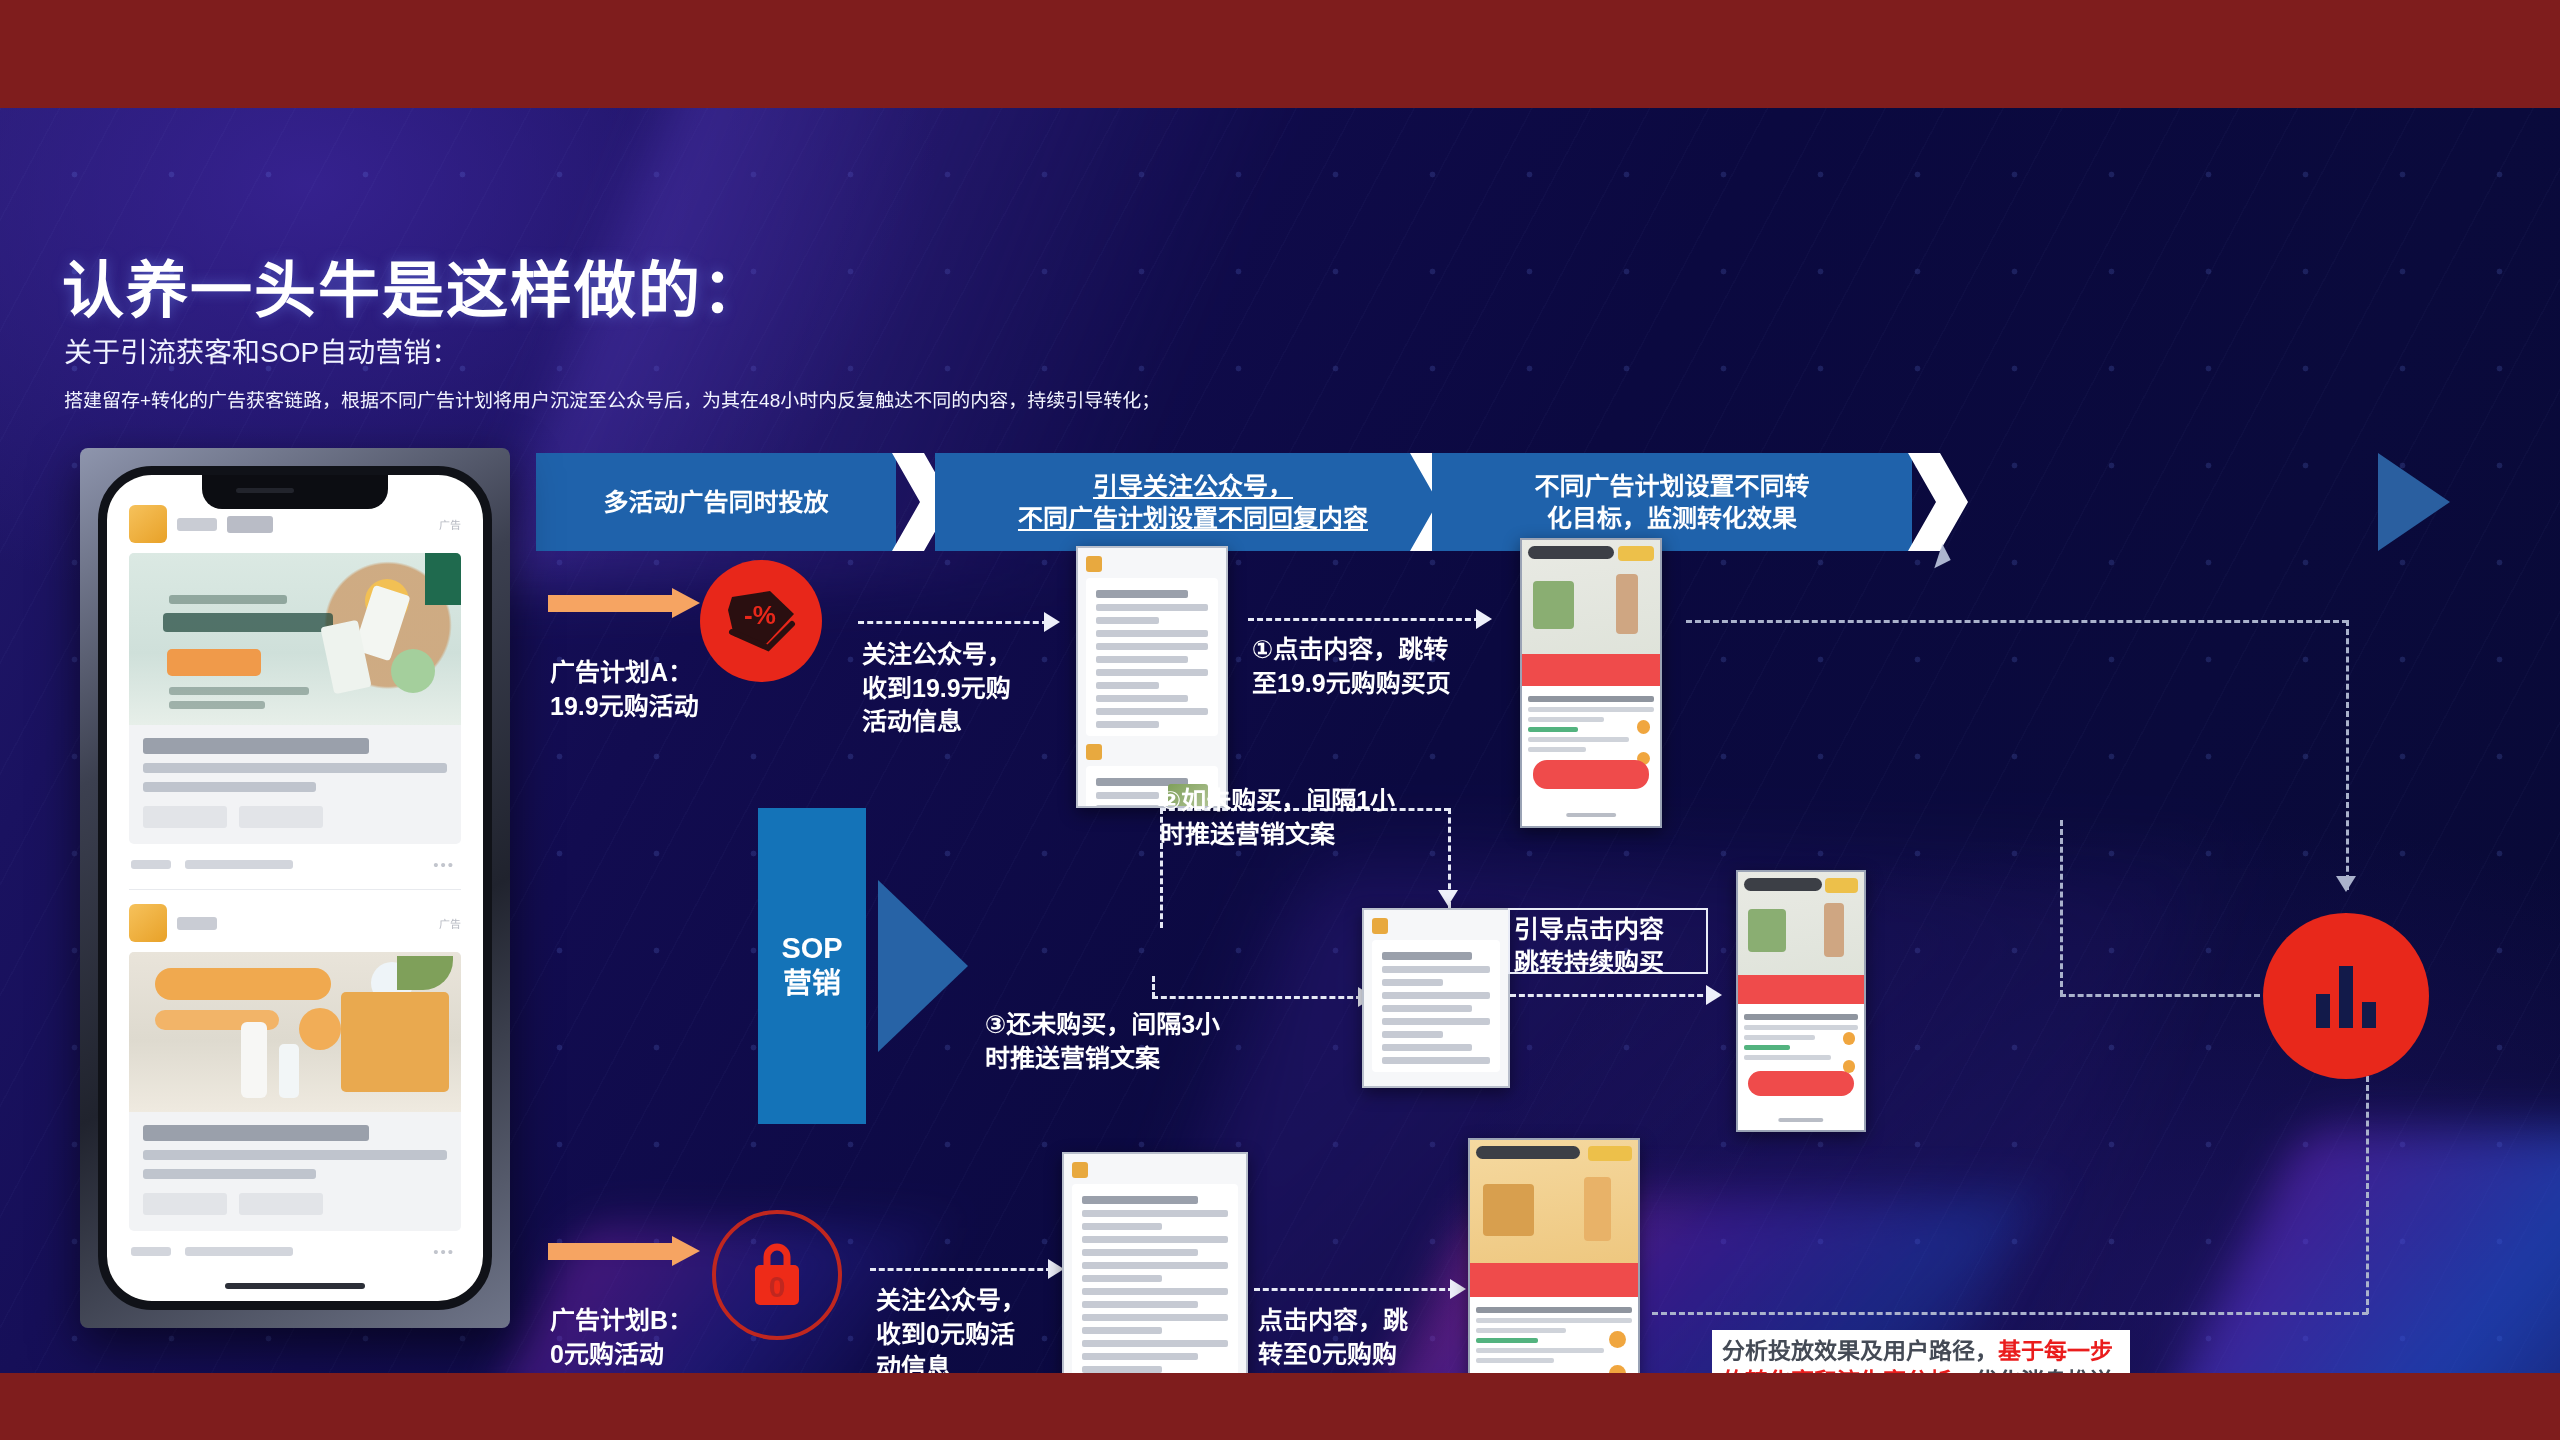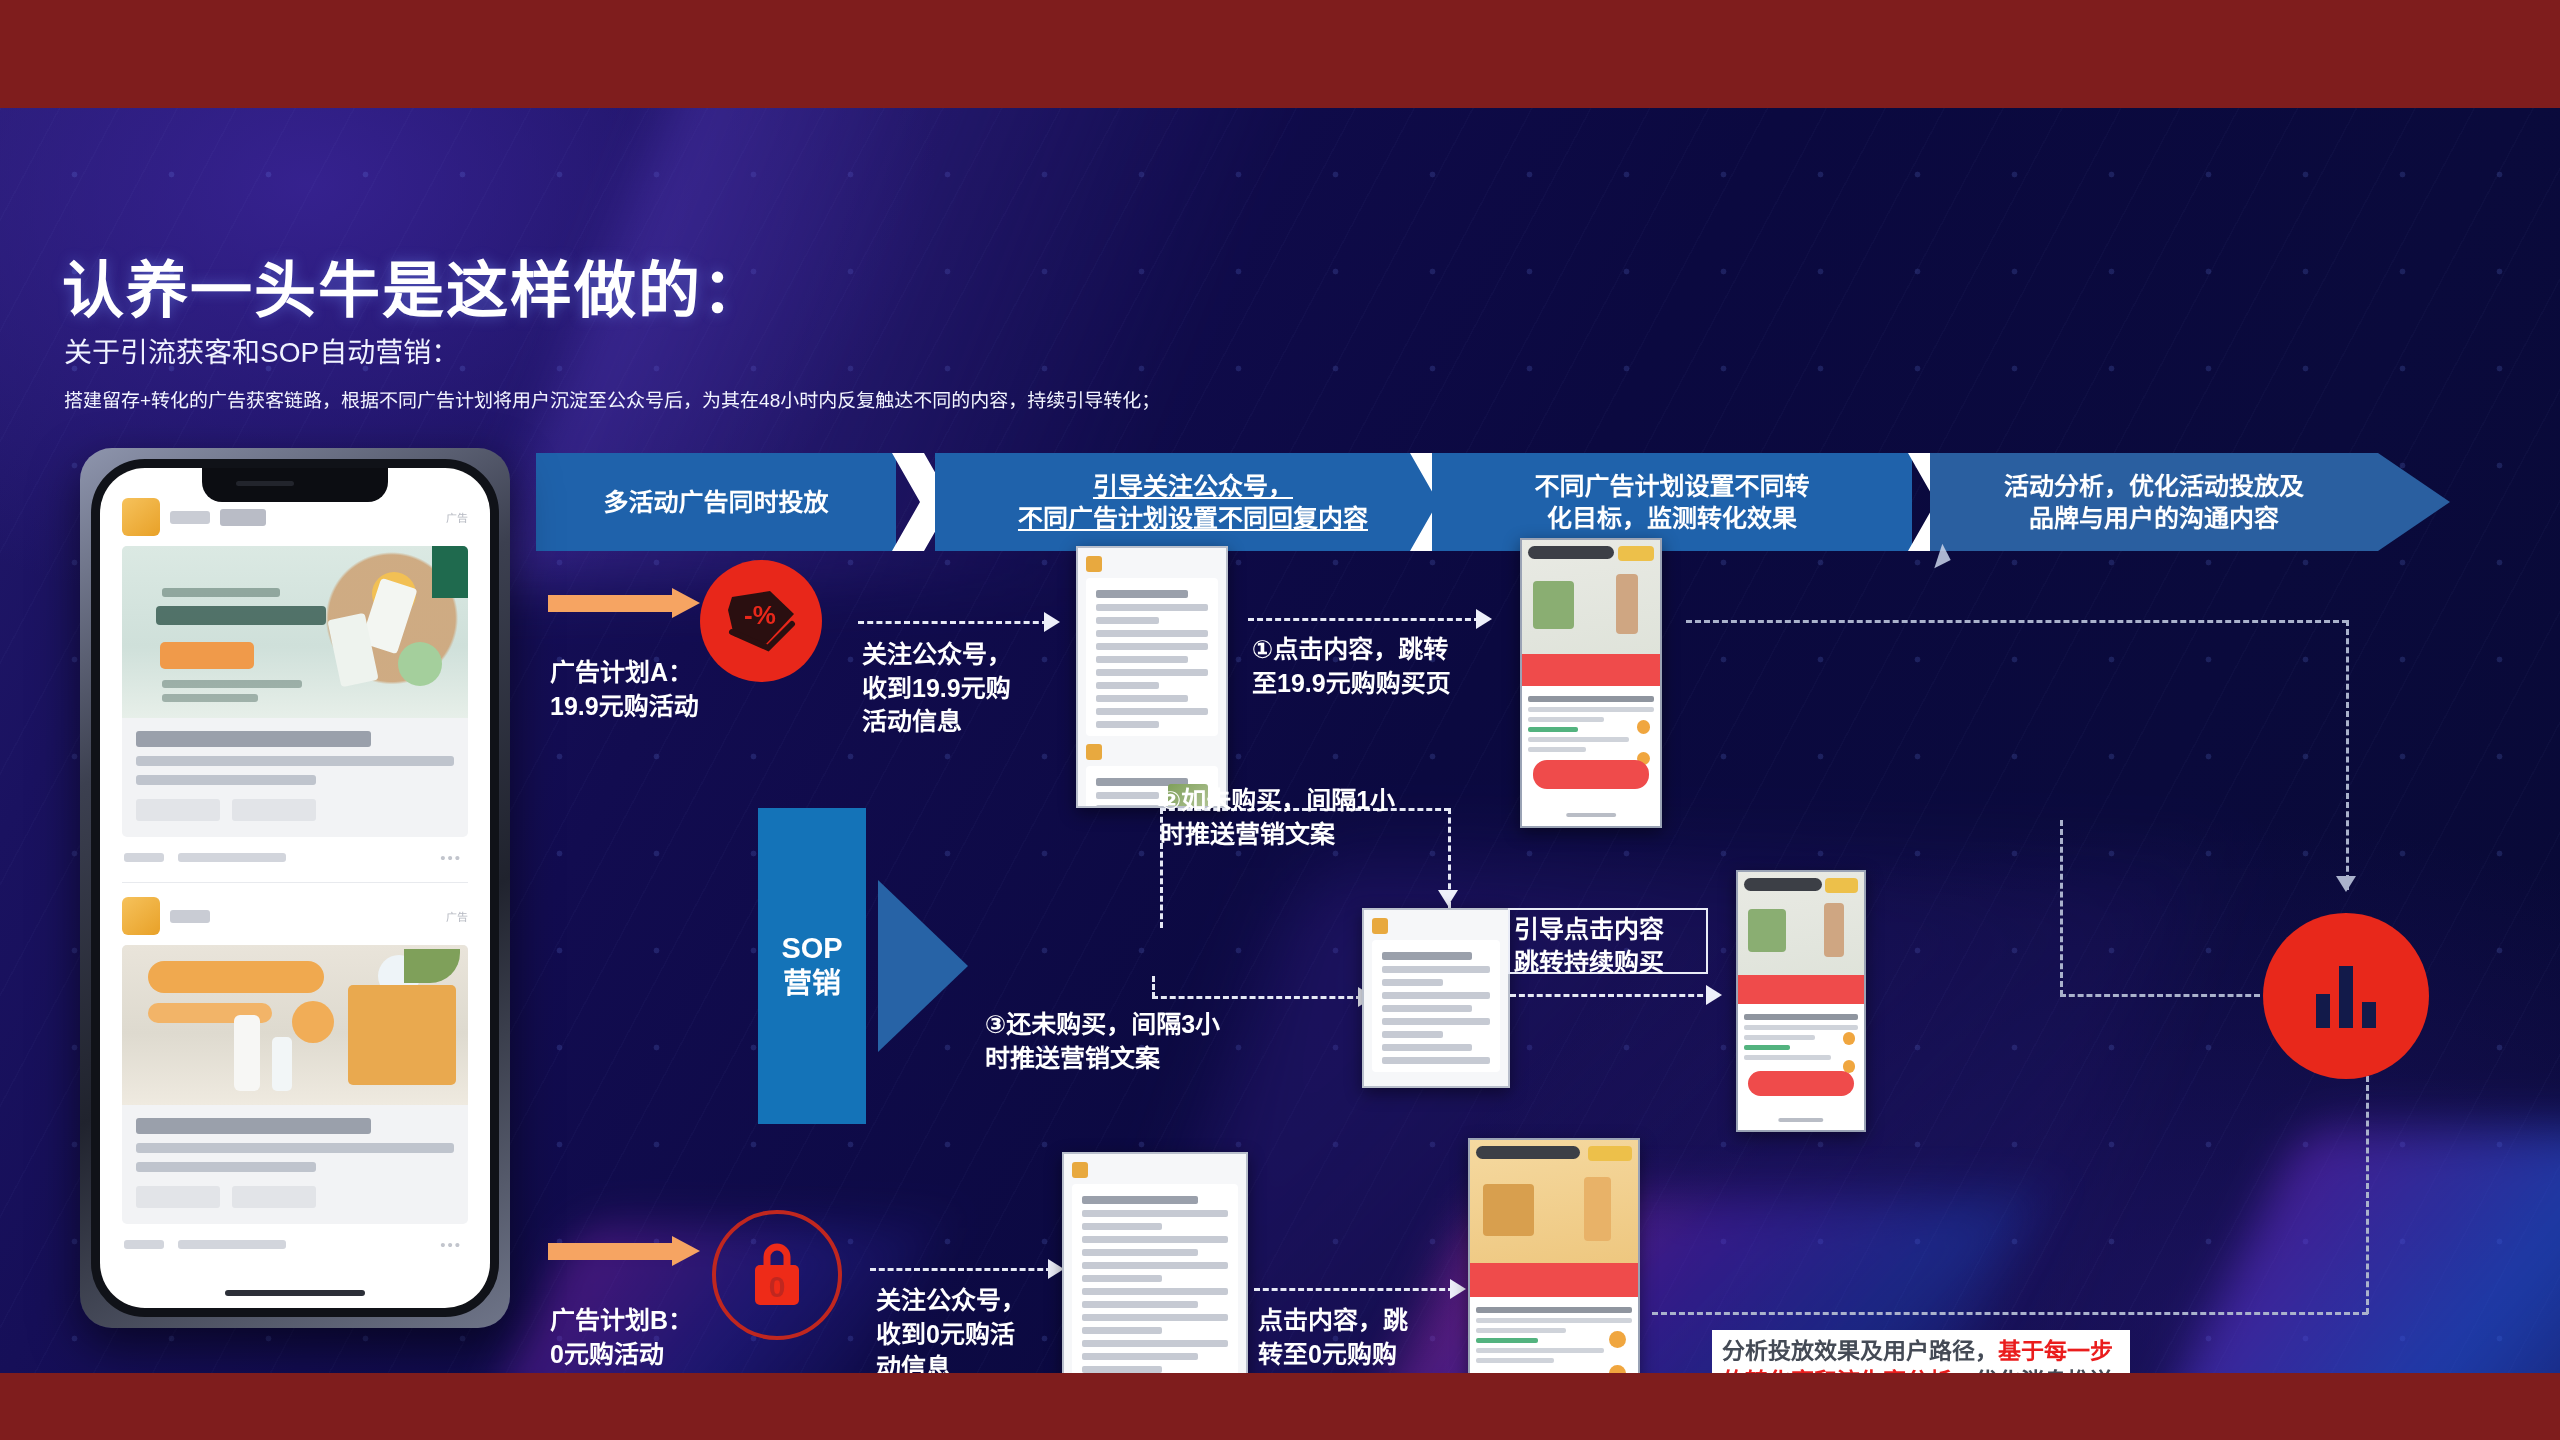--- a/index.html
+++ b/index.html
@@ -96,22 +96,22 @@
   }
   .ribbon-caret{
     position:absolute;left:1402px;top:92px;width:0;height:0;
     border-left:13px solid #c9d3ea;border-top:13px solid transparent;border-bottom:13px solid transparent;
     transform:rotate(18deg);opacity:.85;
   }
 
   
   .phone{
     position:absolute;left:80px;top:340px;width:430px;height:880px;
-    border-radius:32px;background:linear-gradient(150deg,#8e95ad,#3c4050 30%,#20232e 60%,#6f7589);
-    padding:11px;box-sizing:border-box;box-shadow:0 18px 48px rgba(0,0,0,.55);
+    border-radius:8px;background:linear-gradient(150deg,#8e95ad,#3c4050 30%,#20232e 60%,#6f7589);
+    padding:18px;box-sizing:border-box;box-shadow:0 18px 48px rgba(0,0,0,.55);
   }
   .phone-inner{
     width:100%;height:100%;border-radius:54px;background:#111;overflow:hidden;position:relative;
     box-sizing:border-box;border:9px solid #101218;
   }
   .notch{
     position:absolute;left:50%;transform:translateX(-50%);top:0;width:186px;height:34px;
     background:#0c0d12;border-bottom-left-radius:20px;border-bottom-right-radius:20px;z-index:4;
   }
   .notch:after{content:"";position:absolute;left:34px;top:13px;width:58px;height:5px;border-radius:3px;background:#22242c;}
@@ -288,26 +288,20 @@
         </div>
       </div>
       <div class="cgap g2"></div>
       <div class="chev c3">
         <div>
           <span>不同广告计划设置不同转</span>
           <span>化目标，监测转化效果</span>
         </div>
       </div>
       <div class="cgap g3"></div>
-      <div class="chev c4">
-        <div>
-          <span>活动分析，优化活动投放及</span>
-          <span>品牌与用户的沟通内容</span>
-        </div>
-      </div>
       <div class="ribbon-tip"></div>
       <div class="ribbon-caret"></div>
     </div>
 
     <div class="phone">
       <div class="phone-inner">
         <div class="notch"></div>
         <div class="screen">
           <div class="feed-pad">
 

